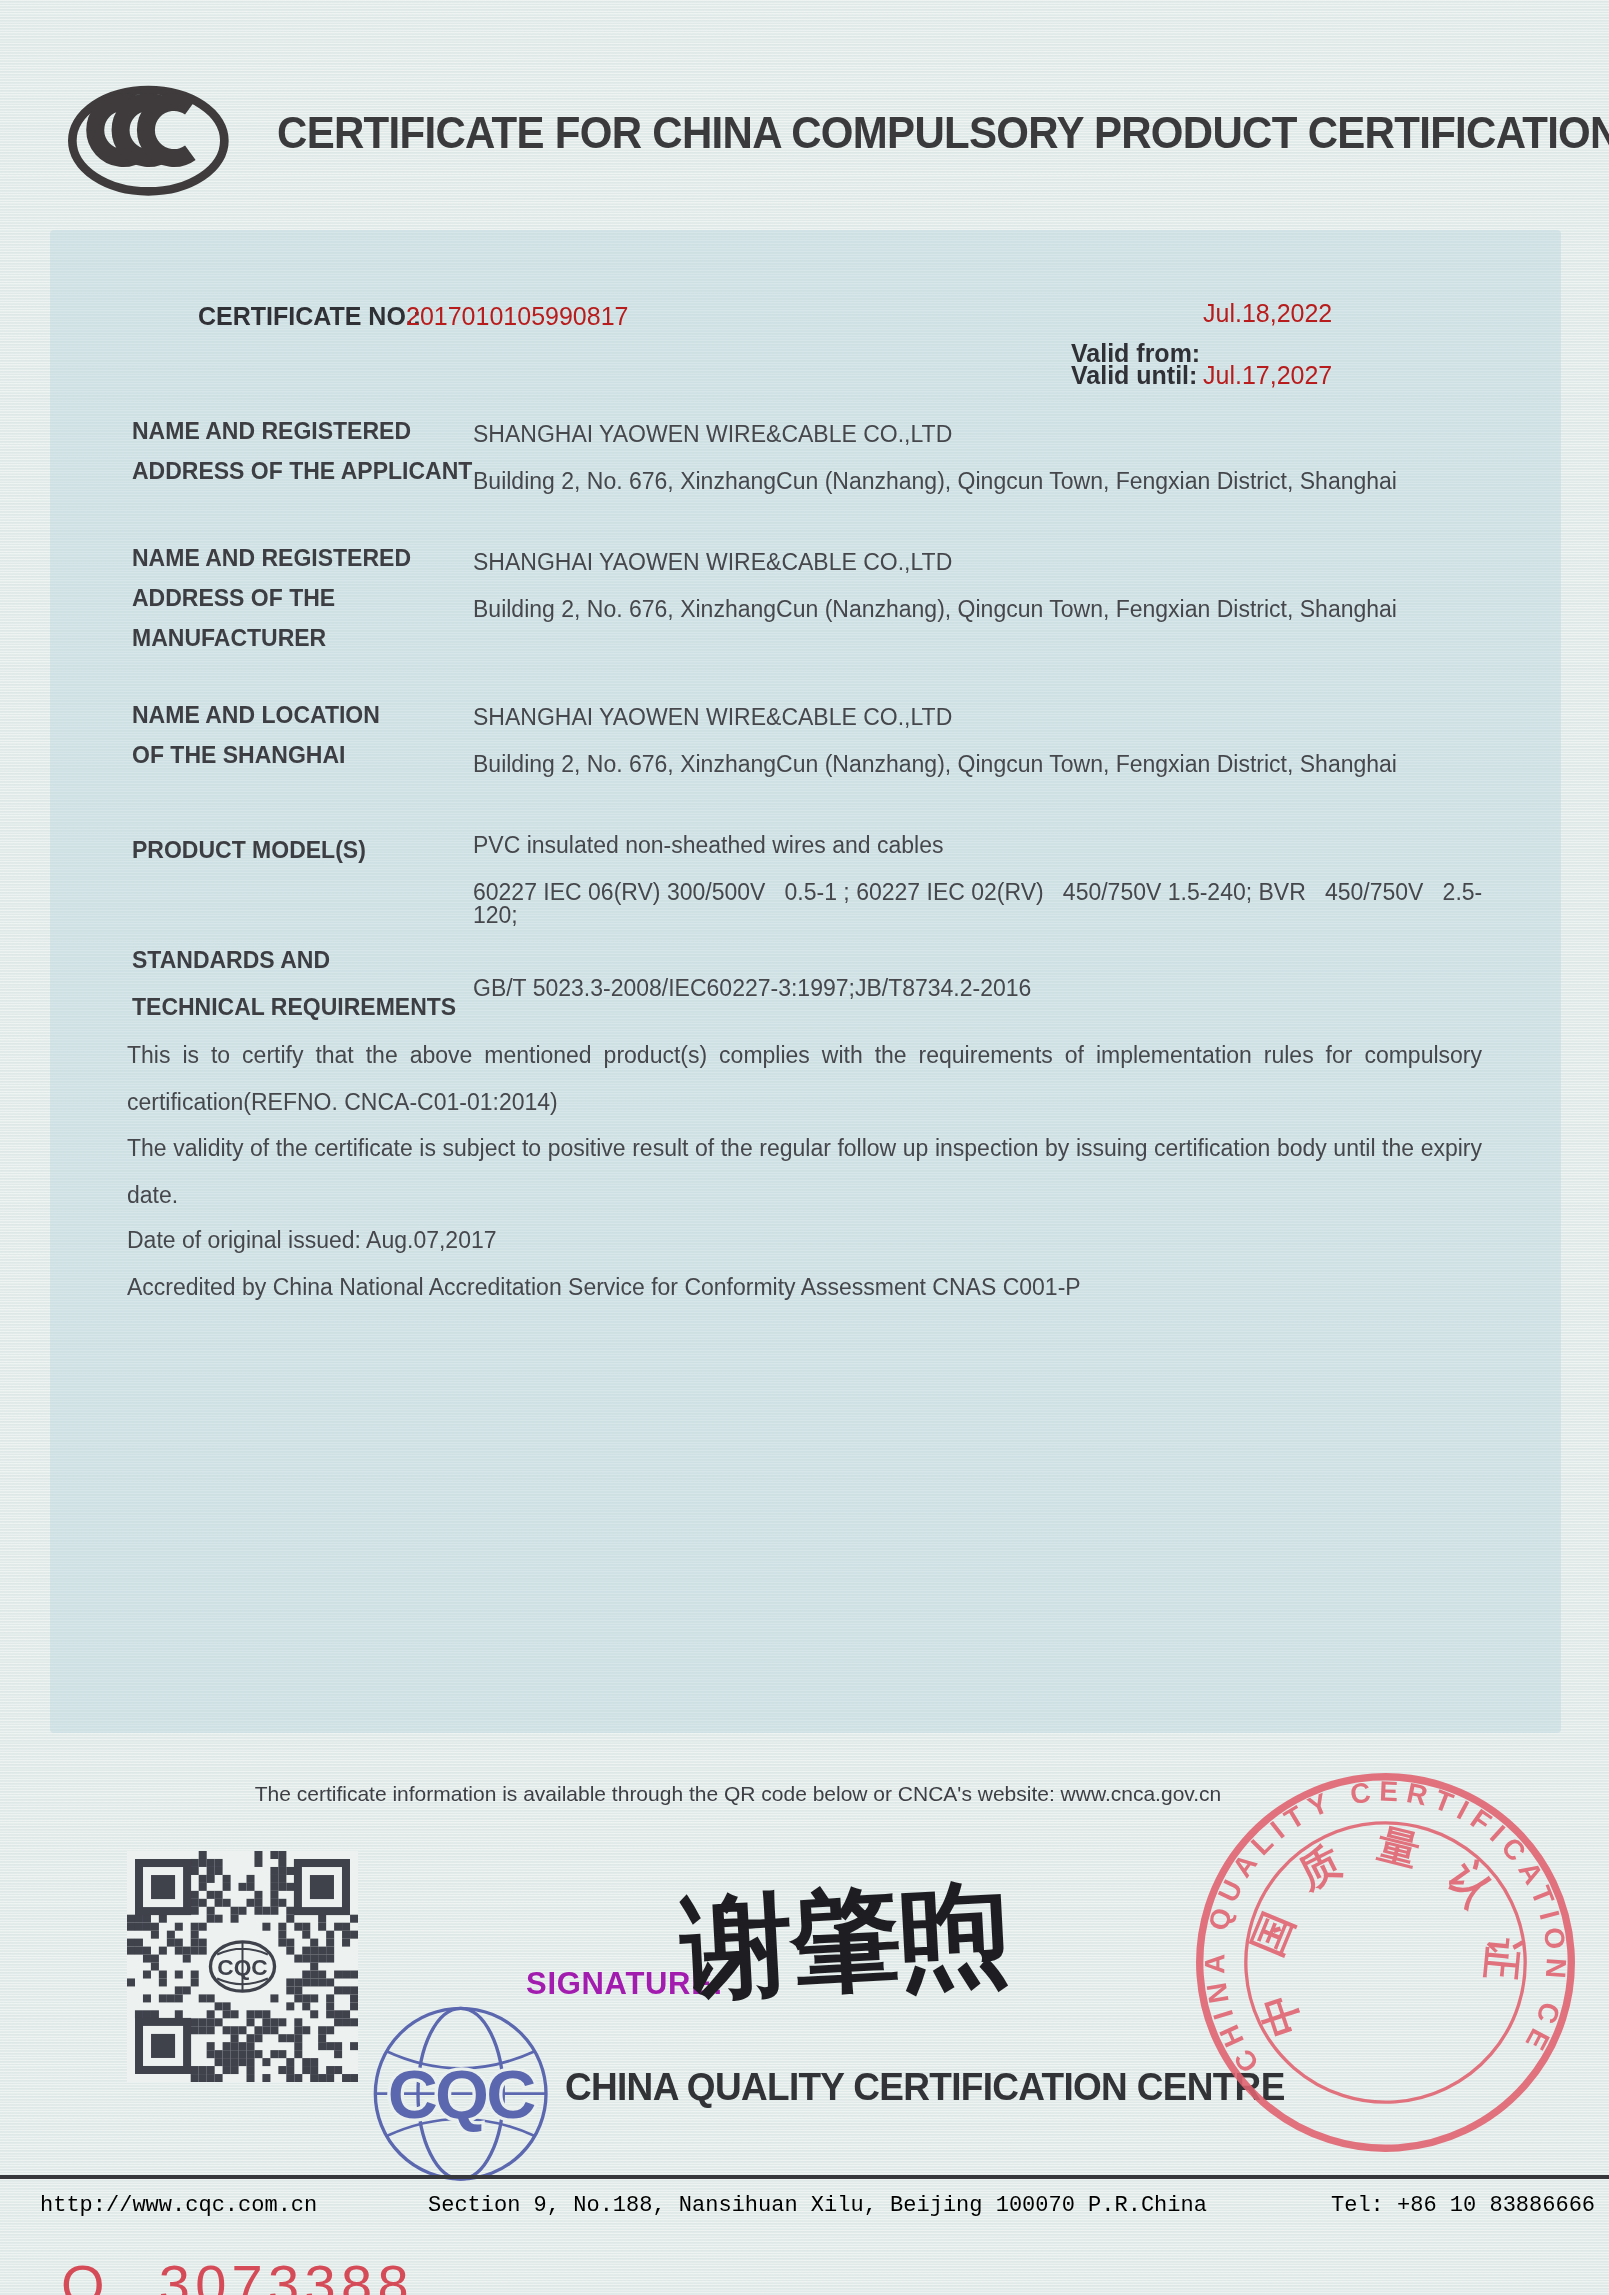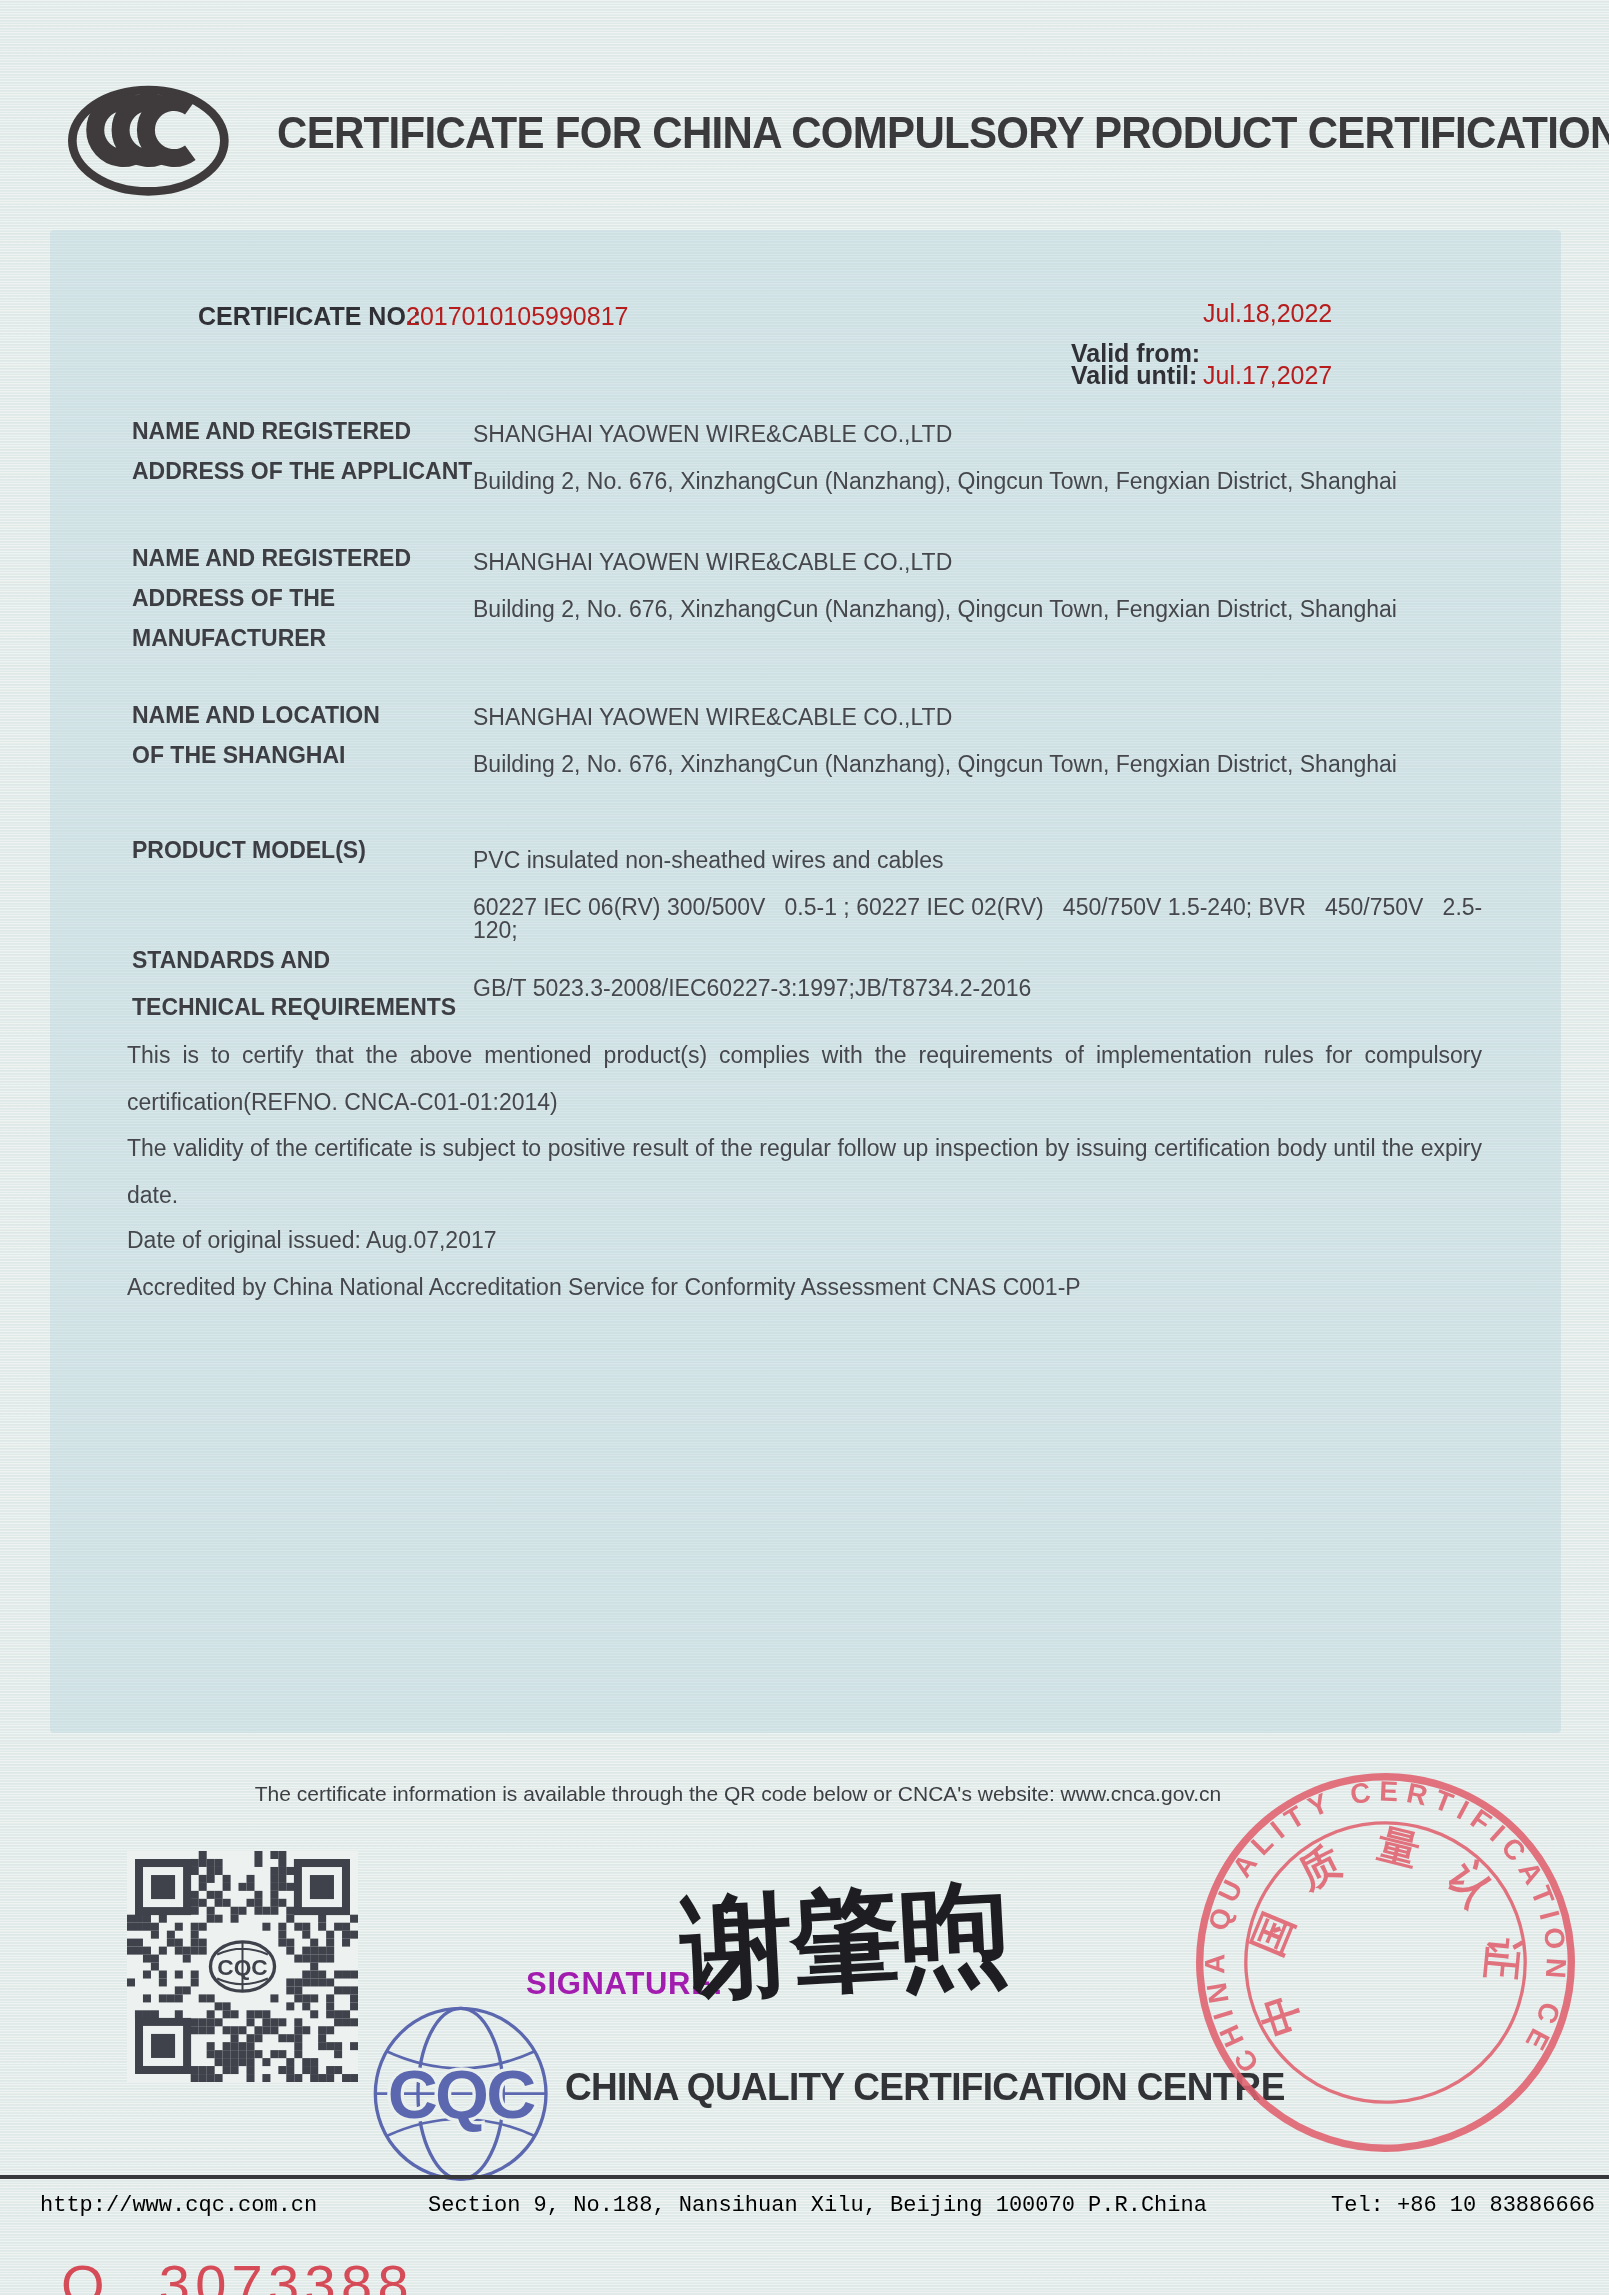--- a/index.html
+++ b/index.html
@@ -131,21 +131,21 @@
   <div class="fvalues" style="margin-top:10.7px;">
     <div class="value-line">SHANGHAI YAOWEN WIRE&amp;CABLE CO.,LTD</div>
     <div class="value-line">Building 2, No. 676, XinzhangCun (Nanzhang), Qingcun Town, Fengxian District, Shanghai</div>
   </div>
 </div>
 
 <div class="abs field-row" style="left:132px; top:830px; width:1356px;">
   <div class="flabel">
     <div>PRODUCT MODEL(S)</div>
   </div>
-  <div class="fvalues" style="margin-top:19px;">
+  <div class="fvalues" style="margin-top:4px;">
     <div class="value-line">PVC insulated non-sheathed wires and cables</div>
     <div class="value-line">60227 IEC 06(RV) 300/500V   0.5-1 ; 60227 IEC 02(RV)   450/750V 1.5-240; BVR   450/750V   2.5-120;</div>
   </div>
 </div>
 
 <div class="abs field-row" style="left:132px; top:937px; width:1356px;">
   <div class="flabel" style="line-height:47px;">
     <div>STANDARDS AND</div>
     <div>TECHNICAL REQUIREMENTS</div>
   </div>

